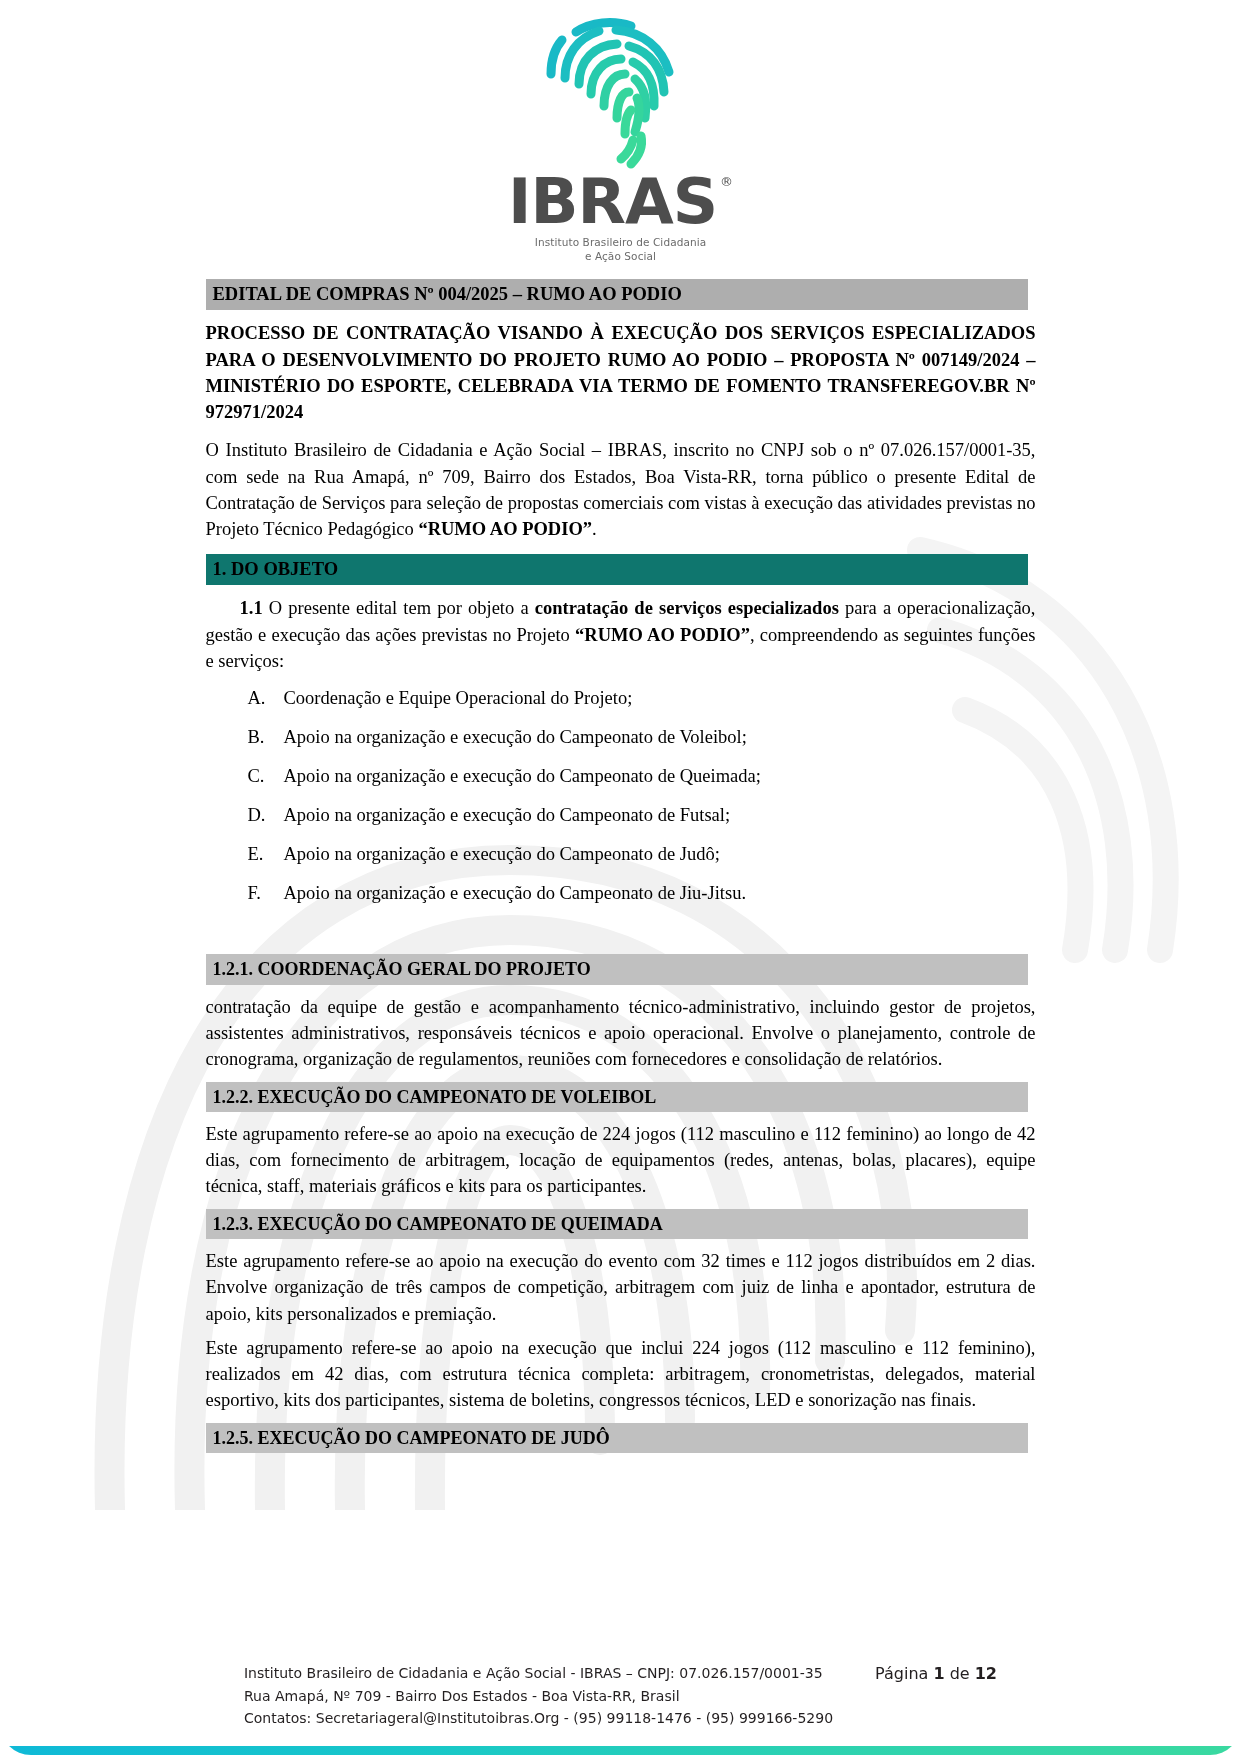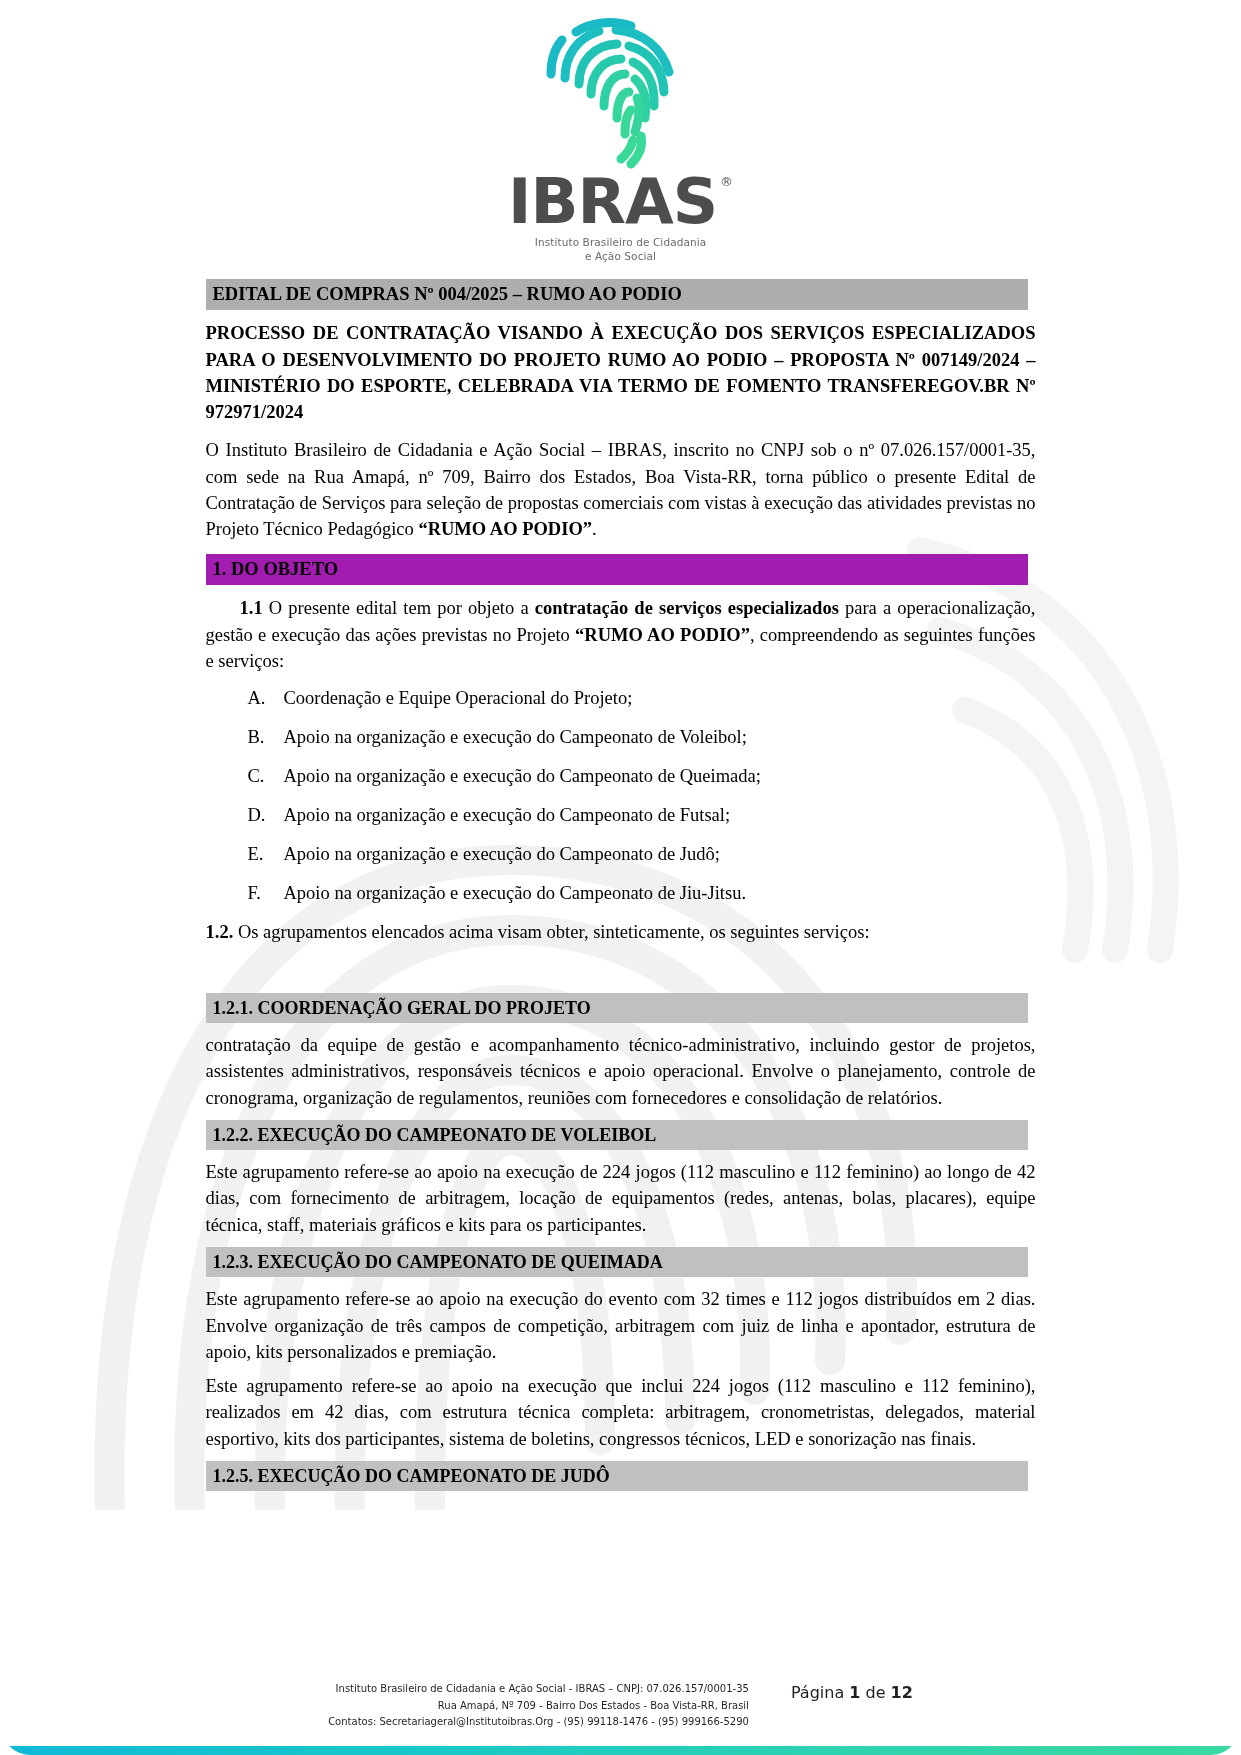--- a/index.html
+++ b/index.html
@@ -86,21 +86,21 @@
   .bar {
     background: #aeaeae;
     font-weight: bold;
     font-size: 18.5px;
     line-height: 1.35;
     padding: 3px 0 3px 7px;
     margin: 0 8px 10px 0;
     font-family: Liberation Serif, serif;
   }
   .bar.light {
-    background: #a21caf;
+    background: #0f766e;
   }
   .bar.sub {
     background: #c0c0c0;
     font-size: 18px;
     margin-top: 9px;
     margin-bottom: 9px;
   }
 
   p.just {
     text-align: justify;
@@ -147,24 +147,24 @@
   }
   .footer-inner {
     display: flex;
     align-items: flex-start;
     justify-content: center;
     gap: 42px;
     padding-bottom: 16px;
   }
   .footer-text {
     font-family: "DejaVu Sans", sans-serif;
-    font-size: 10px;
+    font-size: 14px;
     line-height: 1.62;
     color: #231f20;
-    text-align: right;
+    text-align: left;
   }
   .footer-page {
     font-family: "DejaVu Sans", sans-serif;
     font-size: 16px;
     color: #231f20;
     white-space: nowrap;
     padding-top: 2px;
   }
   .footer-page .pgnum { font-weight: bold; }
   .footer-rule {
@@ -240,21 +240,20 @@
 
     <ol class="alpha">
       <li><span class="marker">A.</span><span>Coordenação e Equipe Operacional do Projeto;</span></li>
       <li><span class="marker">B.</span><span>Apoio na organização e execução do Campeonato de Voleibol;</span></li>
       <li><span class="marker">C.</span><span>Apoio na organização e execução do Campeonato de Queimada;</span></li>
       <li><span class="marker">D.</span><span>Apoio na organização e execução do Campeonato de Futsal;</span></li>
       <li><span class="marker">E.</span><span>Apoio na organização e execução do Campeonato de Judô;</span></li>
       <li><span class="marker">F.</span><span>Apoio na organização e execução do Campeonato de Jiu-Jitsu.</span></li>
     </ol>
 
-    <p class="just"><span class="b">1.2.</span><span> Os agrupamentos elencados acima visam obter, sinteticamente, os seguintes serviços:</span></p>
 
     <div class="gap"></div>
 
     <div class="bar sub">1.2.1. COORDENAÇÃO GERAL DO PROJETO</div>
     <p class="just tight">contratação da equipe de gestão e acompanhamento técnico-administrativo, incluindo gestor de projetos, assistentes administrativos, responsáveis técnicos e apoio operacional. Envolve o planejamento, controle de cronograma, organização de regulamentos, reuniões com fornecedores e consolidação de relatórios.</p>
 
     <div class="bar sub">1.2.2. EXECUÇÃO DO CAMPEONATO DE VOLEIBOL</div>
     <p class="just tight">Este agrupamento refere-se ao apoio na execução de 224 jogos (112 masculino e 112 feminino) ao longo de 42 dias, com fornecimento de arbitragem, locação de equipamentos (redes, antenas, bolas, placares), equipe técnica, staff, materiais gráficos e kits para os participantes.</p>
 
     <div class="bar sub">1.2.3. EXECUÇÃO DO CAMPEONATO DE QUEIMADA</div>

